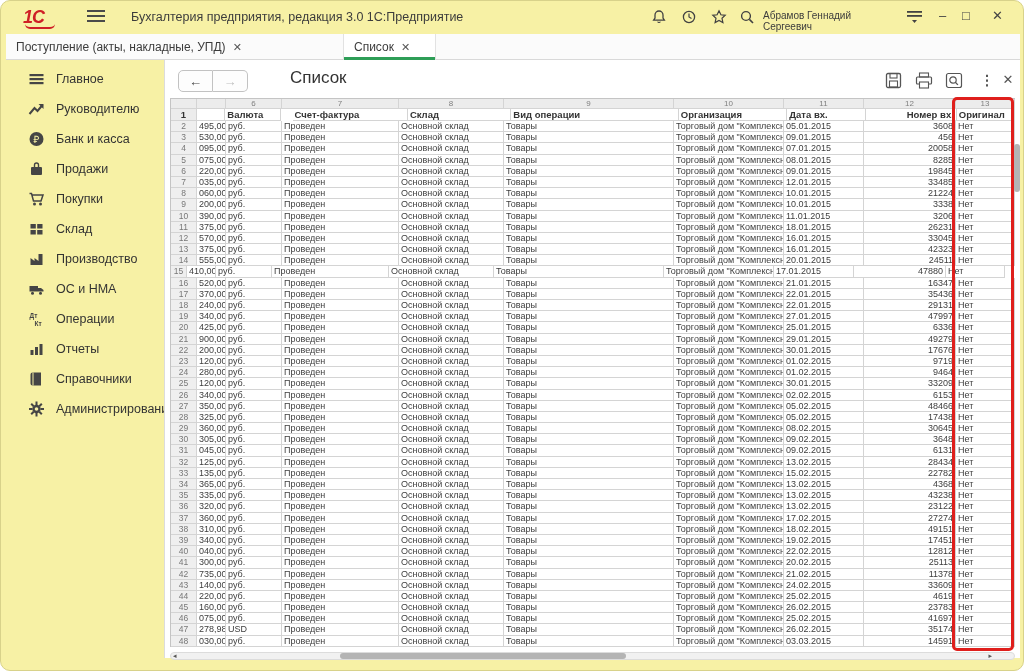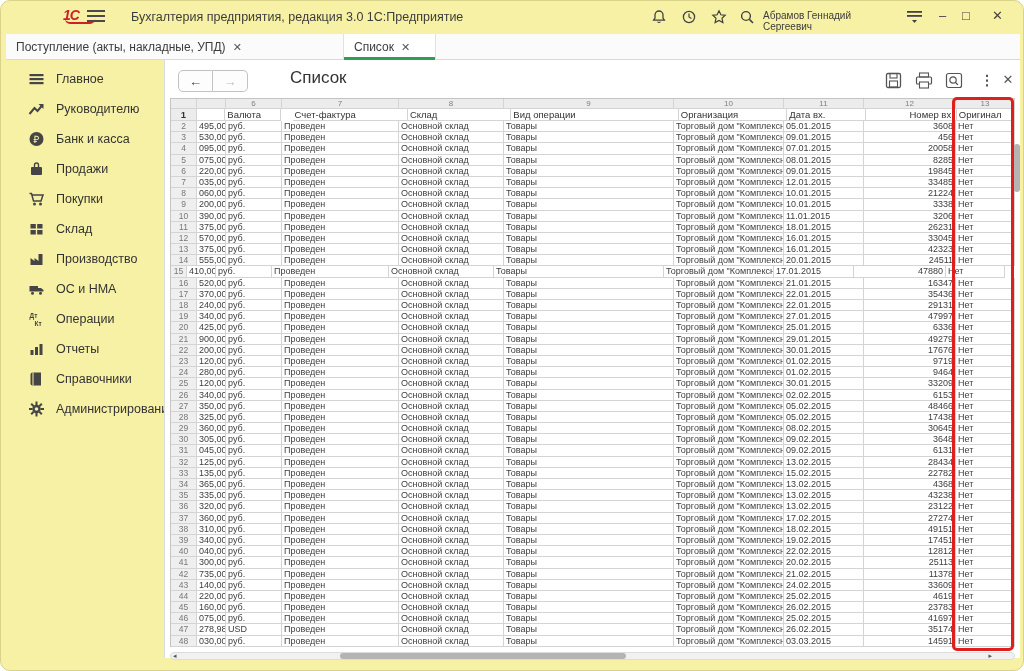--- a/index.html
+++ b/index.html
@@ -2,22 +2,22 @@
 <html><head>
 <meta charset="utf-8">
 <style>
   * { margin:0; padding:0; box-sizing:border-box; }
   html,body { background:#ffffff; font-family:"Liberation Sans", sans-serif; }
   .window { position:relative; width:1024px; height:671px; background:#f7f1a5;
             border:1px solid #d8d28a; border-radius:10px; overflow:hidden; }
 
   
   .titlebar { position:absolute; left:0; top:0; width:100%; height:33px; }
-  .logo1c { position:absolute; left:22px; top:6px; color:#cf2026; font-size:14px;
-            font-weight:bold; font-style:italic; letter-spacing:-1px;margin-left:40px; }
+  .logo1c { position:absolute; left:22px; top:6px; color:#cf2026; font-size:18px;
+            font-weight:bold; font-style:italic; letter-spacing:-1px; }
   .logo1c::after { content:""; position:absolute; left:2px; bottom:-1px; width:30px; height:3px;
             border-bottom:2px solid #cf2026; border-radius:0 0 8px 8px; }
   .hamburger { position:absolute; left:86px; top:9px; width:18px; height:14px; cursor:pointer; }
   .hamburger i { display:block; height:2px; background:#4a4a4a; margin-bottom:3px; }
   .app-title { position:absolute; left:130px; top:9px; font-size:12.5px; color:#3c3c3c; }
   .tb-ico { position:absolute; top:8px; width:18px; height:18px; color:#424242; text-align:center; cursor:pointer; }
   .username { position:absolute; left:762px; top:9px; font-size:10px; color:#3c3c3c; width:135px; }
   .winctl { position:absolute; top:7px; font-size:13px; color:#444; cursor:pointer; }
 
   
@@ -47,21 +47,21 @@
   .list-title { position:absolute; left:125px; top:8px; font-size:17px; color:#333; }
   .lt-ico { position:absolute; top:12px; width:20px; height:18px; color:#555; text-align:center; cursor:pointer; }
 
   
   .grid { position:absolute; left:5px; top:38px; width:845px; border-top:1px solid #c4c4c4;
           border-left:1px solid #c4c4c4; }
   .trow { display:flex; }
   .trow > div { border-right:1px solid #d4d4d4; border-bottom:1px solid #d4d4d4; overflow:hidden;
                 white-space:nowrap; padding:0 2px; }
   .num-row > div { height:10px; font-size:8px; line-height:9px; text-align:center; color:#808080; background:#ececec; }
-  .hdr-row > div { height:12px; font-size:9.5px; line-height:11px; color:#333; background:#ffffff; }
+  .hdr-row > div { height:12px; font-size:9.5px; line-height:11px; color:#333; background:#ffffff;font-weight:bold; }
   .hdr-row > div:first-child { background:#ececec; text-align:center; font-weight:bold; }
   .data-row > div { height:11.2px; font-size:9px; line-height:10.5px; color:#3d3d3d; background:#fff; }
   .data-row > div.cell-rownum { background:#efefef; color:#777; text-align:center; font-size:8.5px; }
   .al-r { text-align:right; }
 
   
   .hscroll { position:absolute; left:5px; top:592px; width:845px; height:8px; background:#f1f1f1;
              border:1px solid #dcdcdc; border-radius:4px; }
   .hthumb { position:absolute; left:169px; top:0; width:286px; height:6px; background:#b4b4b4; border-radius:3px; cursor:pointer; }
   .harrow { position:absolute; top:-1px; font-size:7px; color:#555; }

